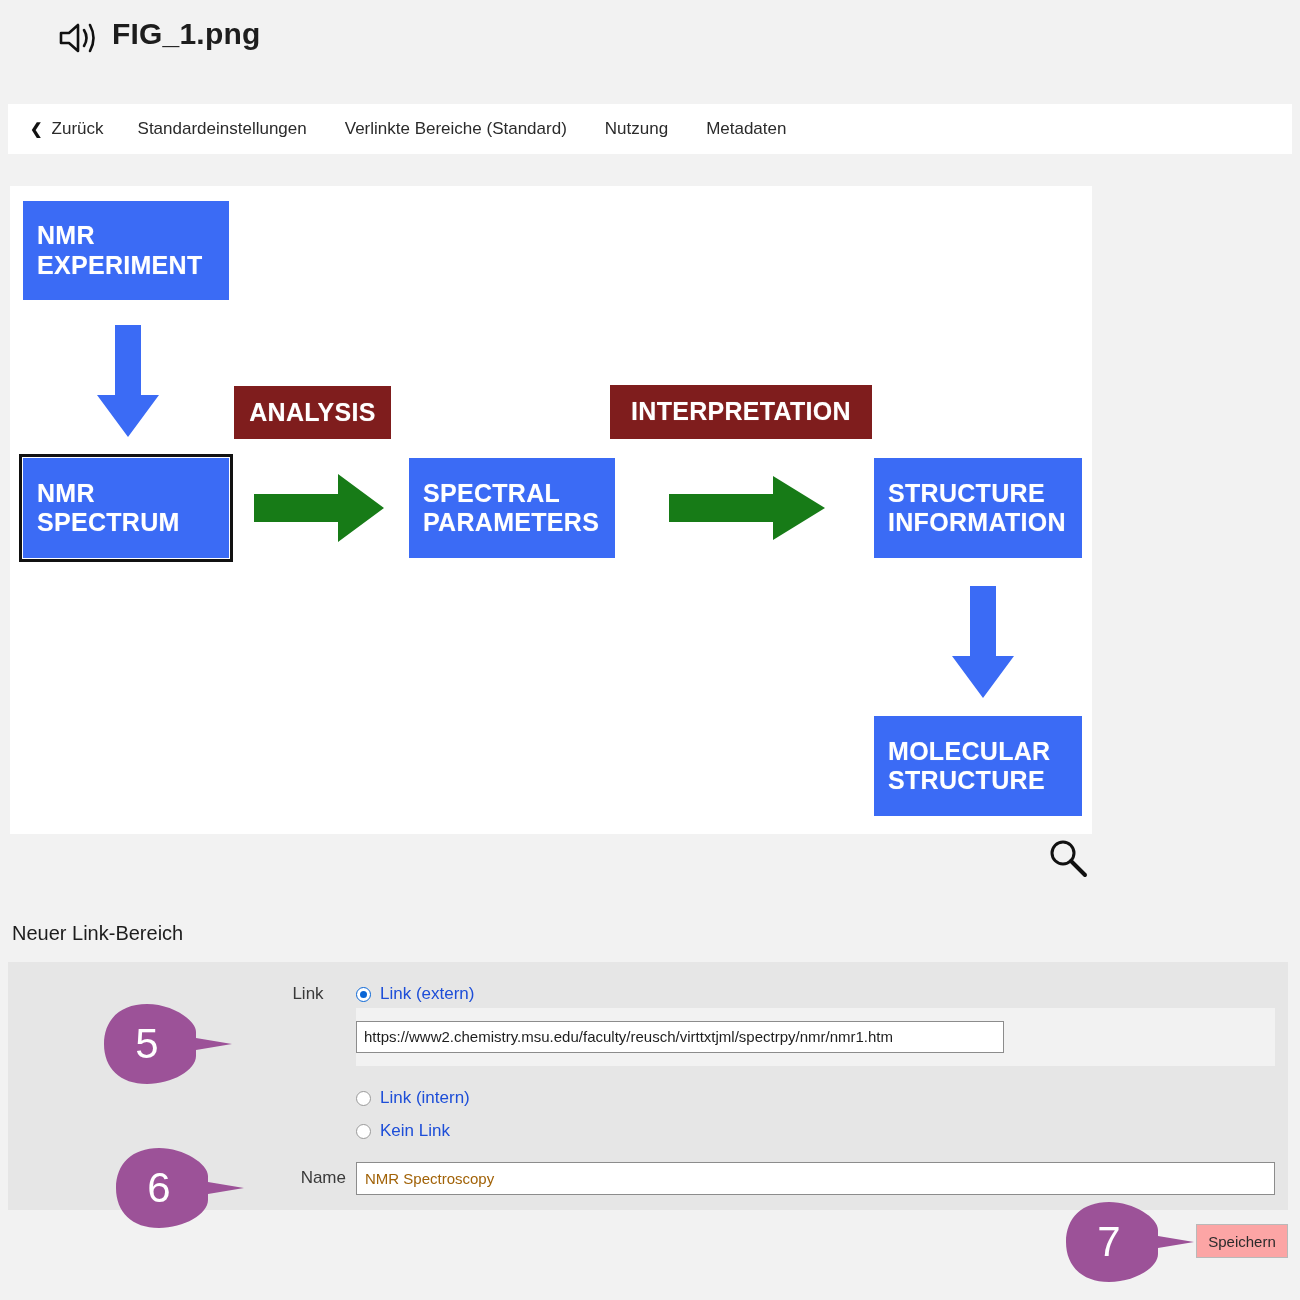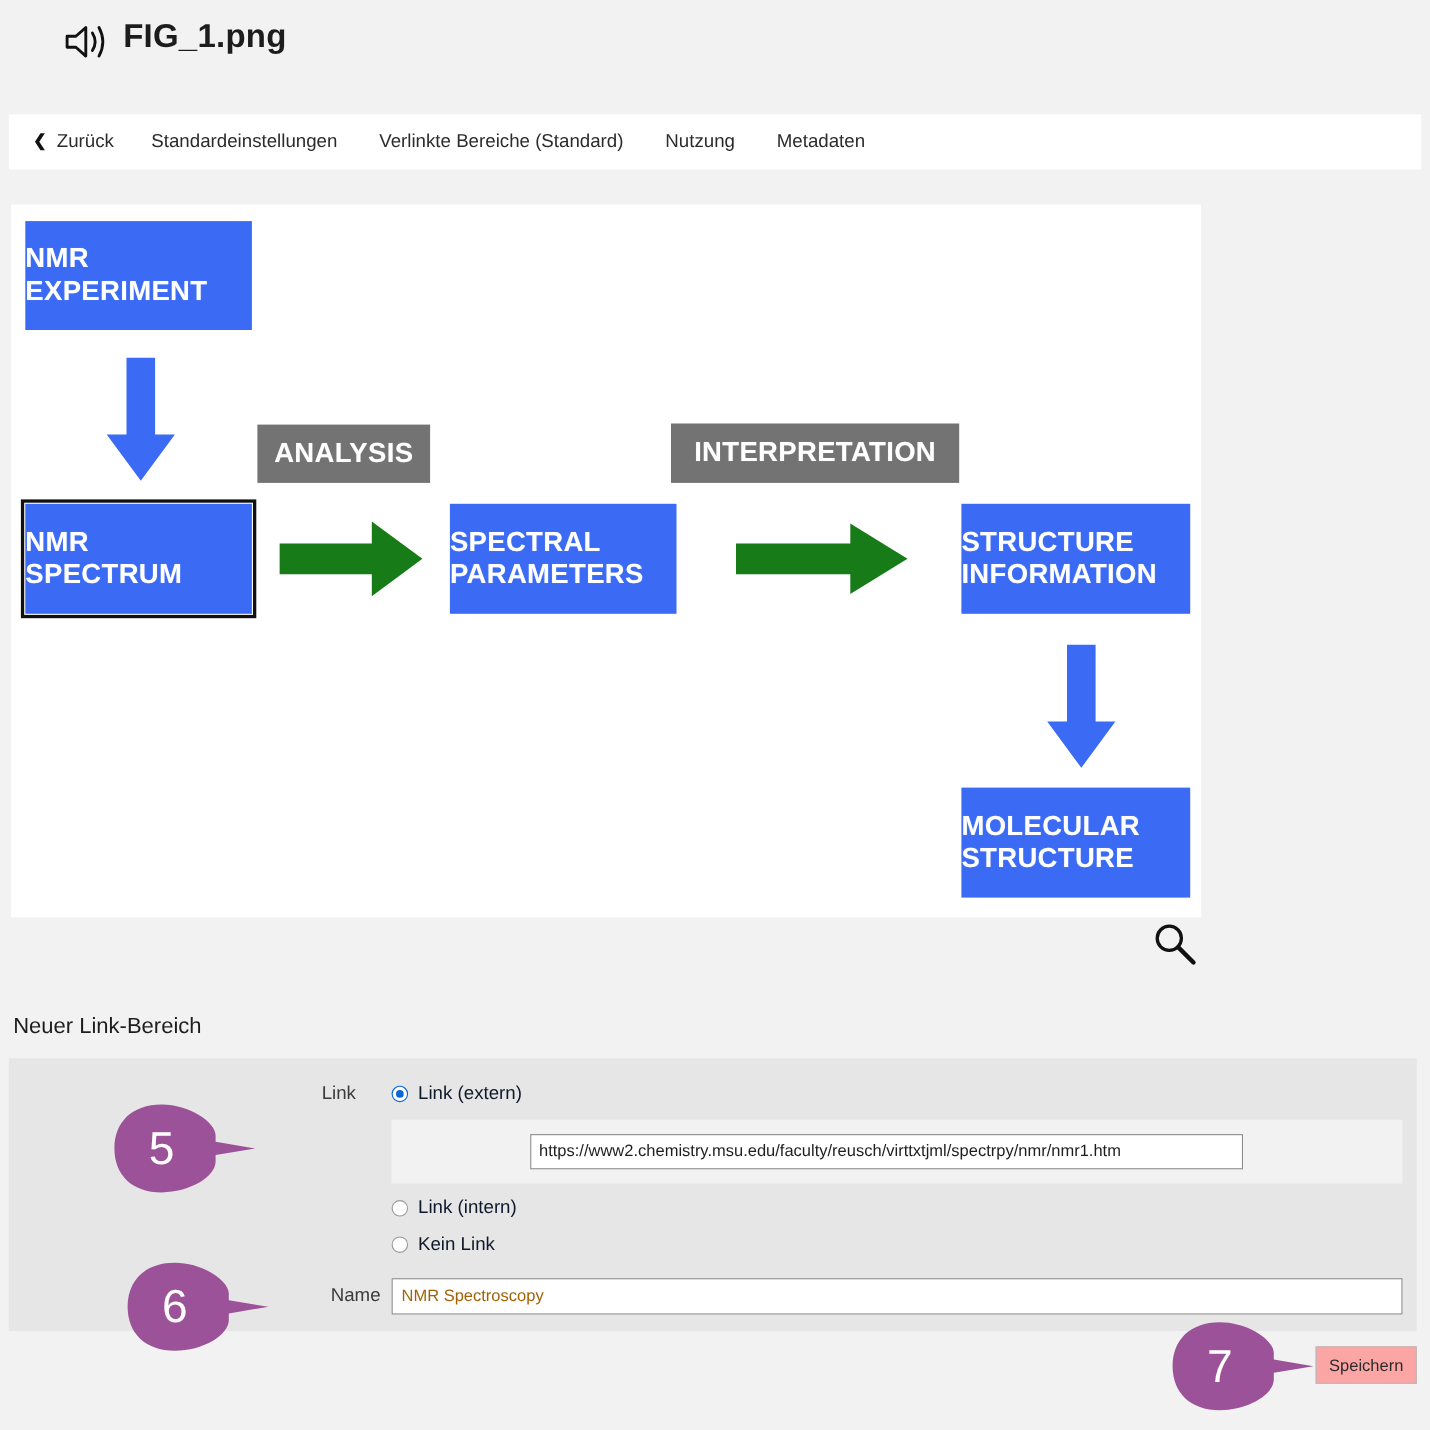--- a/index.html
+++ b/index.html
@@ -43,26 +43,26 @@
   
   .image-panel {
     position: absolute; left: 10px; top: 186px; width: 1082px; height: 648px;
     background: #ffffff;
   }
   .diagram { position: absolute; left: 0; top: 0; width: 1082px; height: 648px; }
   .node {
     position: absolute; display: flex; flex-direction: column;
     justify-content: center; align-items: flex-start;
     color: #ffffff; font-weight: bold; font-size: 25px; line-height: 1.18;
-    letter-spacing: .3px; 
+    letter-spacing: .3px; padding-left: 14px;
     font-family: "Liberation Sans", sans-serif;
     text-shadow: 0 0 1px rgba(255,255,255,.35);
   }
   .node.blue  { background: #3b6bf5; }
-  .node.green { background: #737373; font-size: 25px; align-items: center; padding-left: 0; }
+  .node.green { background: #7f1d1d; font-size: 25px; align-items: center; padding-left: 0; }
   .node.selected { outline: 3px solid #111; outline-offset: 1px; }
 
   .n-experiment { left: 13px;  top: 15px;  width: 206px; height: 99px; }
   .n-spectrum   { left: 13px;  top: 272px; width: 206px; height: 100px; }
   .n-analysis   { left: 224px; top: 200px; width: 157px; height: 53px; }
   .n-params     { left: 399px; top: 272px; width: 206px; height: 100px; }
   .n-interp     { left: 600px; top: 199px; width: 262px; height: 54px; }
   .n-structinfo { left: 864px; top: 272px; width: 208px; height: 100px; }
   .n-molecule   { left: 864px; top: 530px; width: 208px; height: 100px; }
 
@@ -92,39 +92,39 @@
   .label-link {
     position: absolute; left: 262px; top: 22px; width: 76px;
     text-align: center; font-size: 17px; color: #3a3a3a;
   }
   .label-name {
     position: absolute; left: 248px; top: 206px; width: 90px;
     text-align: right; font-size: 17px; color: #3a3a3a;
   }
   .radio-row {
     position: absolute; display: flex; align-items: center; cursor: pointer;
-    font-size: 17px; color: #0f172a; text-align: center;
+    font-size: 17px; color: #1d4ed8; text-align: center;
   }
   .r-extern { left: 348px; top: 22px; }
   .r-intern { left: 348px; top: 126px; }
   .r-kein   { left: 348px; top: 159px; }
   .radio {
     width: 15px; height: 15px; border-radius: 50%;
     border: 1px solid #9a9a9a; background: #fff;
     margin-right: 9px; flex: 0 0 auto; position: relative;
   }
   .radio.checked { border: 1px solid #0a66d6; }
   .radio.checked::after {
     content: ""; position: absolute; left: 3px; top: 3px;
     width: 7px; height: 7px; border-radius: 50%; background: #0a66d6;
   }
   .url-subpanel {
-    position: absolute; left: 348px; top: 56px; width: 919px; height: 58px;
+    position: absolute; left: 348px; top: 46px; width: 919px; height: 58px;
     background: #f2f2f2;
-    display: flex; align-items: center; justify-content: center;
+    display: flex; align-items: center; justify-content: flex-start;
     padding-right: 19px;
   }
   .url-input {
     width: 648px; height: 32px; background: #fff;
     border: 1px solid #8c8c8c; font-size: 15px; color: #1e1e1e;
     padding: 0 7px; font-family: "Liberation Sans", sans-serif;
     white-space: nowrap; overflow: hidden; line-height: 30px;
   }
   .name-input {
     position: absolute; left: 348px; top: 200px; width: 919px; height: 33px;

